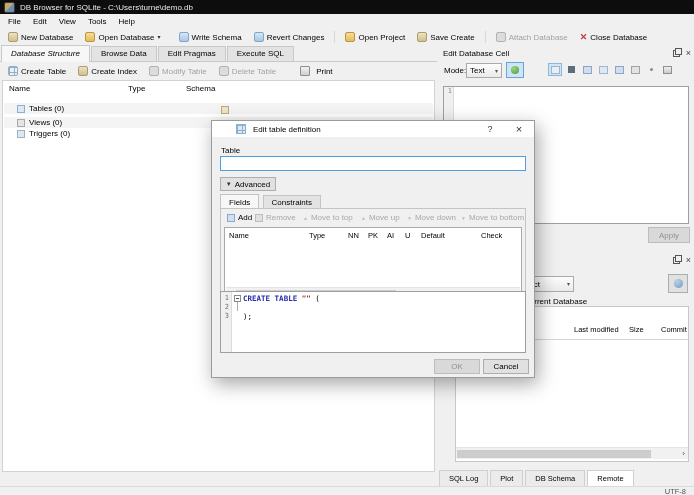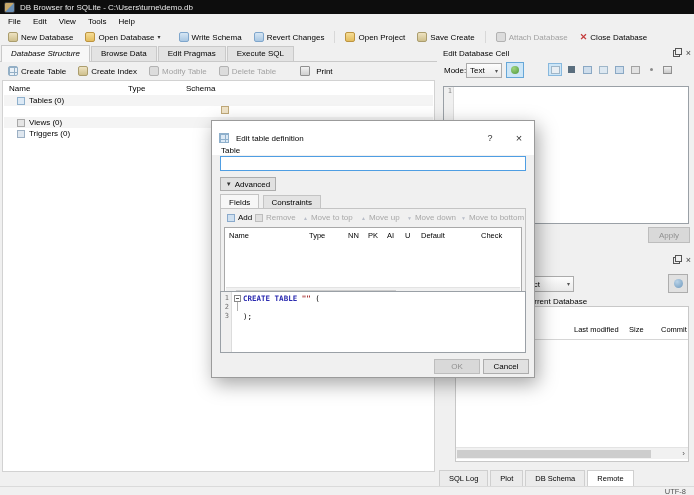--- a/index.html
+++ b/index.html
@@ -68,21 +68,21 @@
   .hscroll{position:absolute;height:12px;background:#f1f1f1;border-top:1px solid #e3e3e3;box-sizing:border-box;}
   .thumb{position:absolute;top:2px;height:8px;background:#cdcdcd;}
   .sbarrow{position:absolute;top:1px;color:#505050;font-size:8px;line-height:10px;}
   
   .btab{height:15px;line-height:15px;padding:0 9px;background:#ebebeb;border:1px solid #cfcfcf;border-bottom:none;margin-right:2px;font-size:7.5px;}
   .btab.active{background:#fff;height:16px;line-height:16px;margin-bottom:-1px;}
   .statusbar{position:absolute;left:0;top:486px;width:694px;height:9px;border-top:1px solid #dadada;box-sizing:border-box;}
   
   .dialog{position:absolute;left:211px;top:120px;width:324px;height:258px;background:#f0f0f0;
     border:1px solid #9b9b9b;box-shadow:3px 6px 18px rgba(0,0,0,0.35);box-sizing:border-box;z-index:50;}
-  .dlg-title{position:absolute;left:0;top:0;right:0;height:34px;background:#fff;display:flex;align-items:center;padding-left:7px;gap:7px;box-sizing:border-box;}
+  .dlg-title{position:absolute;left:0;top:0;right:0;height:16px;background:#fff;display:flex;align-items:center;padding-left:24px;gap:7px;box-sizing:border-box;}
   .dlgicon{width:10px;height:10px;box-sizing:border-box;background:#dce9f5;border:1px solid #8fb0cc;
     background-image:linear-gradient(#8fb0cc 1px,transparent 1px),linear-gradient(90deg,#8fb0cc 1px,transparent 1px);background-size:5px 5px;}
   .dlg-sys{width:22px;height:16px;display:flex;align-items:center;justify-content:center;font-size:9px;color:#333;}
   .tninput{position:absolute;left:8px;top:35px;width:306px;height:15px;border:1px solid #4f9ee3;background:#fff;box-sizing:border-box;
     font-family:"Liberation Sans",sans-serif;font-size:8px;padding:0 3px;outline:none;}
   .dtab{height:13px;line-height:13px;padding:0 8px;background:#e3e3e3;border:1px solid #c4c4c4;border-bottom:none;margin-right:1px;display:inline-block;}
   .dtab.active{background:#f7f7f7;height:15px;line-height:15px;}
   .pane{position:absolute;left:8px;top:87px;width:306px;height:97px;border:1px solid #c4c4c4;background:#f0f0f0;box-sizing:border-box;}
   .mini{position:absolute;top:4px;display:flex;align-items:center;gap:3px;white-space:nowrap;}
   .mini.dis{color:#a8a8a8;}
@@ -181,21 +181,21 @@
       <span class="icn i-print"></span>
       <span>Print</span>
     </span>
   </div>
 
   <div class="treepanel">
     <span class="tcol" style="left:6px;">Name</span>
     <span class="tcol" style="left:125px;">Type</span>
     <span class="tcol" style="left:183px;">Schema</span>
 
-    <div class="trow alt" style="top:14px;text-align:right;">
+    <div class="trow alt" style="top:22px;text-align:right;">
       <span class="ticn" style="background:#dce9f5;border:1px solid #8fb0cc;"></span>
       <span>Tables (0)</span>
     </div>
     <div class="trow" style="top:25px;flex-direction:column;">
       <span class="ticn" style="background:#efe3c8;border:1px solid #bfa878;"></span>
       <span>Indices (0)</span>
     </div>
     <div class="trow alt" style="top:36px;">
       <span class="ticn" style="background:#e4e4e4;border:1px solid #a8a8a8;"></span>
       <span>Views (0)</span>

